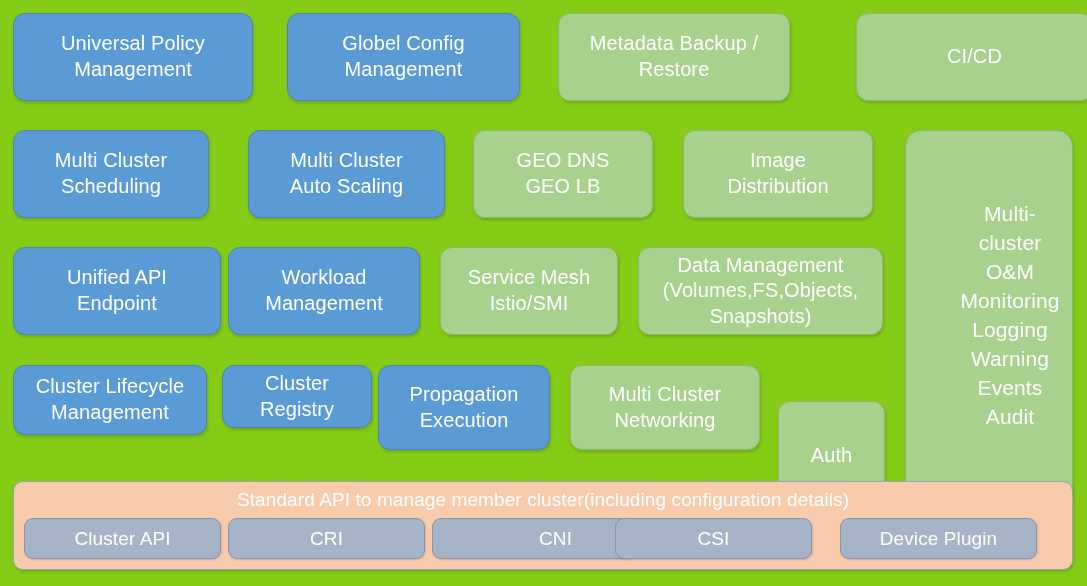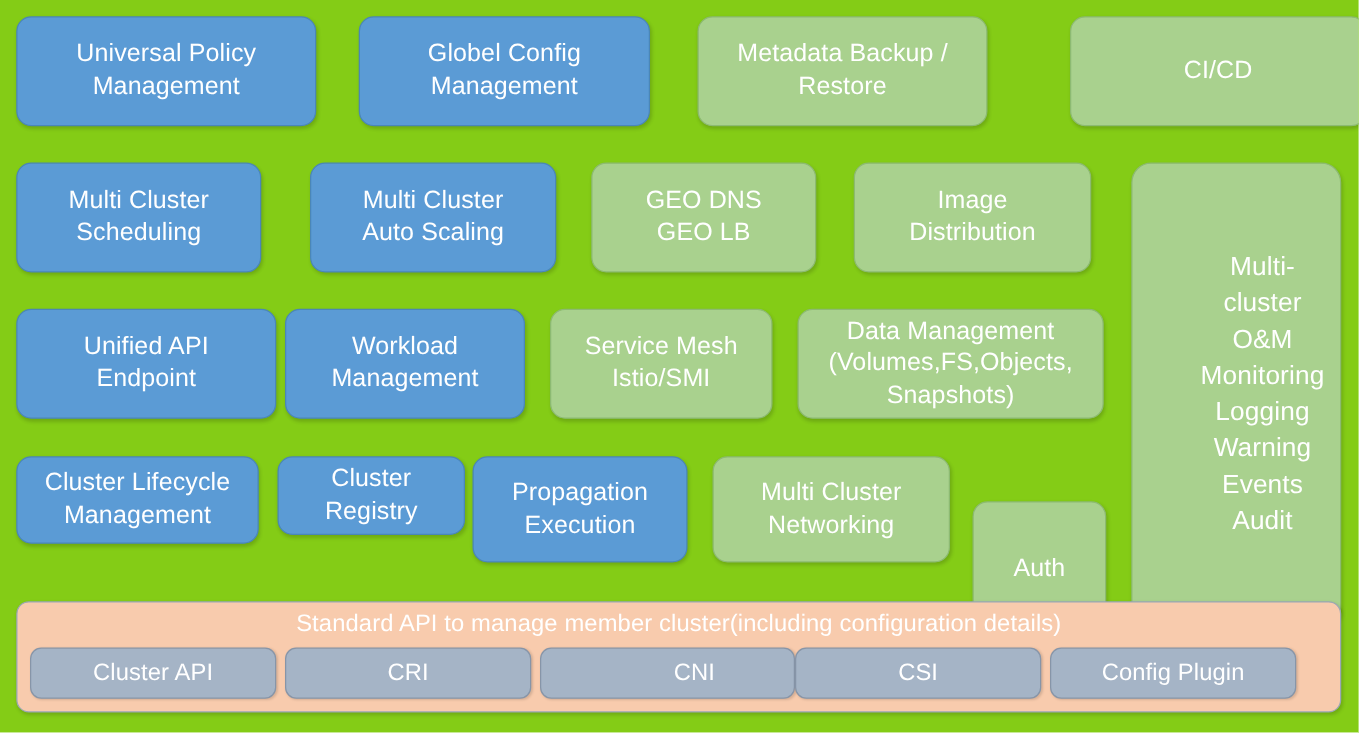--- a/index.html
+++ b/index.html
@@ -132,17 +132,17 @@
   <div class="box green" style="left:570px; top:365px; width:190px; height:85px;">Multi Cluster
 Networking</div>
   <div class="box green" style="left:778px; top:365px; width:107px; height:110px;margin-top:36px;">Auth</div>
 
   <div class="panel" style="left:13px; top:481px; width:1060px; height:89px;">
     <div class="panel-title">Standard API to manage member cluster(including configuration details)</div>
 
     <div class="chip" style="left:214px; top:36px; width:197px; height:41px;">CRI</div>
     <div class="chip" style="left:10px;  top:36px; width:197px; height:41px;">Cluster API</div>
     <div class="chip" style="left:418px; top:36px; width:204px; height:41px;padding-left:43px;">CNI</div>
-    <div class="chip" style="left:622px; top:36px; width:197px; height:41px;">CSI</div>
-    <div class="chip" style="left:826px; top:36px; width:197px; height:41px;">Config Plugin</div>
+    <div class="chip" style="left:601px; top:36px; width:197px; height:41px;">CSI</div>
+    <div class="chip" style="left:826px; top:36px; width:197px; height:41px;">Device Plugin</div>
   </div>
 
 </div>
 
 </body></html>

